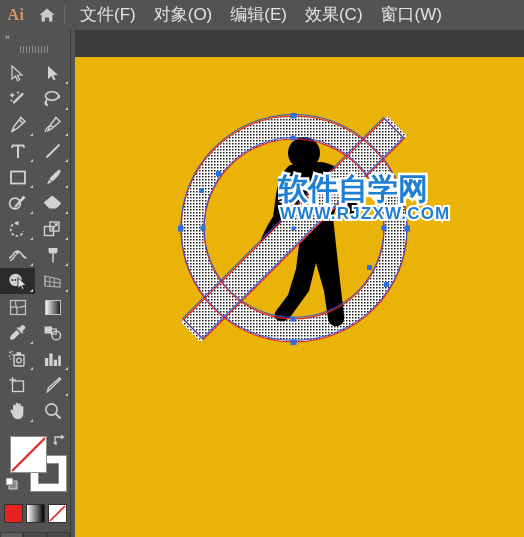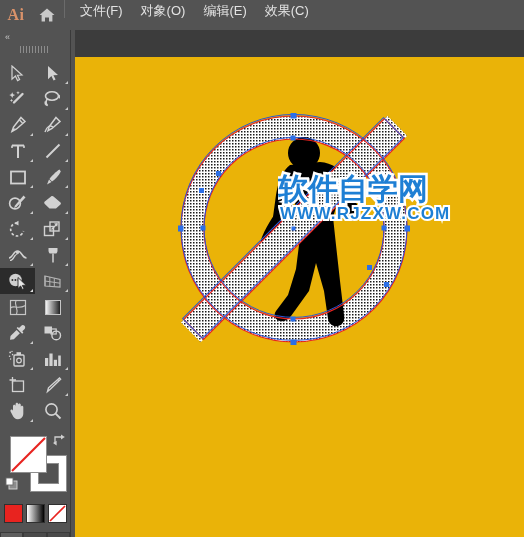--- a/index.html
+++ b/index.html
@@ -7,35 +7,35 @@
     width:524px;height:537px;overflow:hidden;
     background:#535353;
     font-family:"Liberation Sans","DejaVu Sans",sans-serif;
     -webkit-font-smoothing:antialiased;
   }
   #app{position:relative;width:524px;height:537px;}
 
   
   .menubar{
     position:absolute;left:0;top:0;width:524px;height:30px;
-    background:#535353;display:flex;align-items:flex-start;
+    background:#535353;display:flex;align-items:center;
   }
   .ai-logo{
     width:32px;height:30px;display:flex;align-items:center;justify-content:center;
     color:#d9926a;font-size:16px;font-weight:bold;letter-spacing:.5px;
     font-family:"Liberation Serif","DejaVu Serif",serif;
   }
   .home-btn{
     width:30px;height:30px;display:flex;align-items:center;justify-content:center;
   }
   .home-btn svg{display:block;}
   .menu-div{width:1px;height:18px;background:#6b6b6b;margin:0 6px 0 2px;}
   .menu-items{display:flex;align-items:center;}
   .menu-item{
-    color:#e3e3e3;font-size:13px;padding:4px 9px;white-space:nowrap;
+    color:#e3e3e3;font-size:17px;padding:4px 9px;white-space:nowrap;
     line-height:14px;
   }
 
   
   .tabbar{
     position:absolute;left:75px;top:30px;width:449px;height:27px;
     background:#3c3c3c;display:flex;align-items:flex-end;
   }
   .doc-tab{
     height:27px;background:#535353;display:flex;align-items:center;
@@ -141,20 +141,21 @@
       <svg width="18" height="16" viewBox="0 0 18 16">
         <path d="M9 1.5 L1.5 8 L3.6 8 L3.6 14.5 L7 14.5 L7 10.4 L11 10.4 L11 14.5 L14.4 14.5 L14.4 8 L16.5 8 Z" fill="#c9c9c9"></path>
       </svg>
     </div>
     <div class="menu-div"></div>
     <div class="menu-items">
       <div class="menu-item">文件(F)</div>
       <div class="menu-item">对象(O)</div>
       <div class="menu-item">编辑(E)</div>
       <div class="menu-item">效果(C)</div>
+      <div class="menu-item">窗口(W)</div>
     </div>
   </div>
 
   <div class="tabbar">
     <div class="doc-tab">
       <span class="doc-tab-title">未标题-1.ai* @ 200% (CMYK/GPU 预览)</span>
       <span class="doc-tab-close">✕</span>
     </div>
   </div>
 

